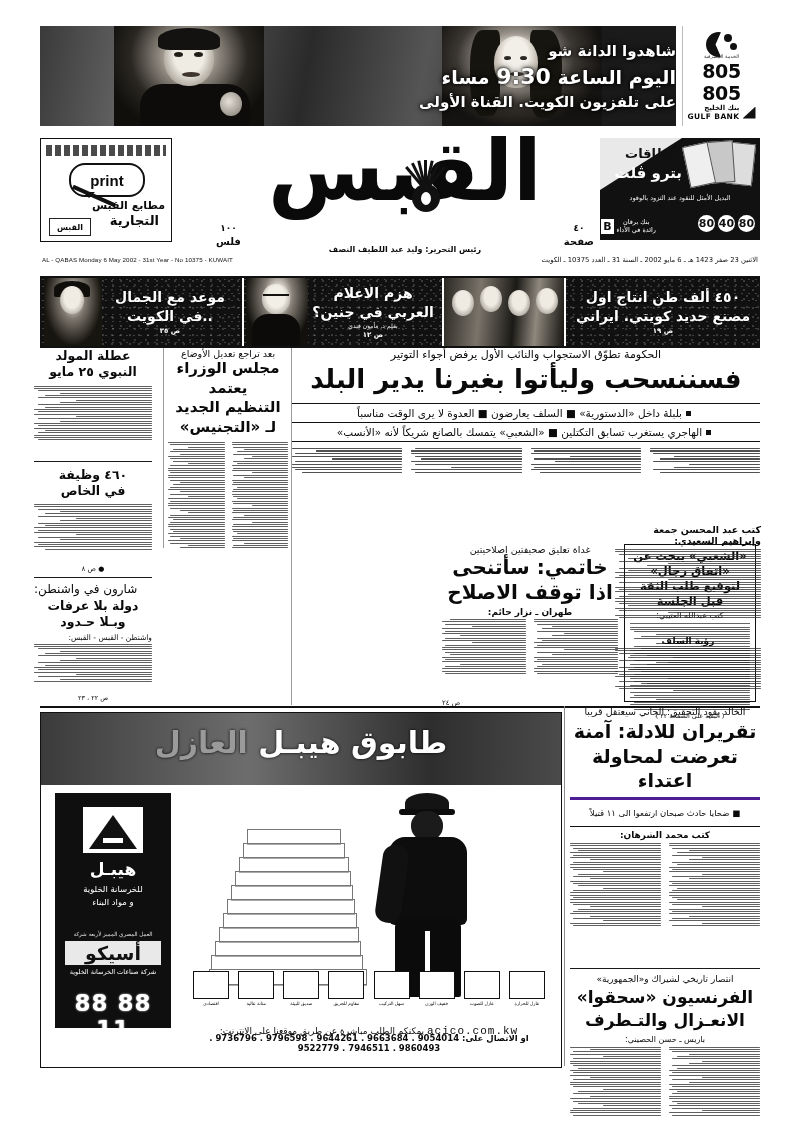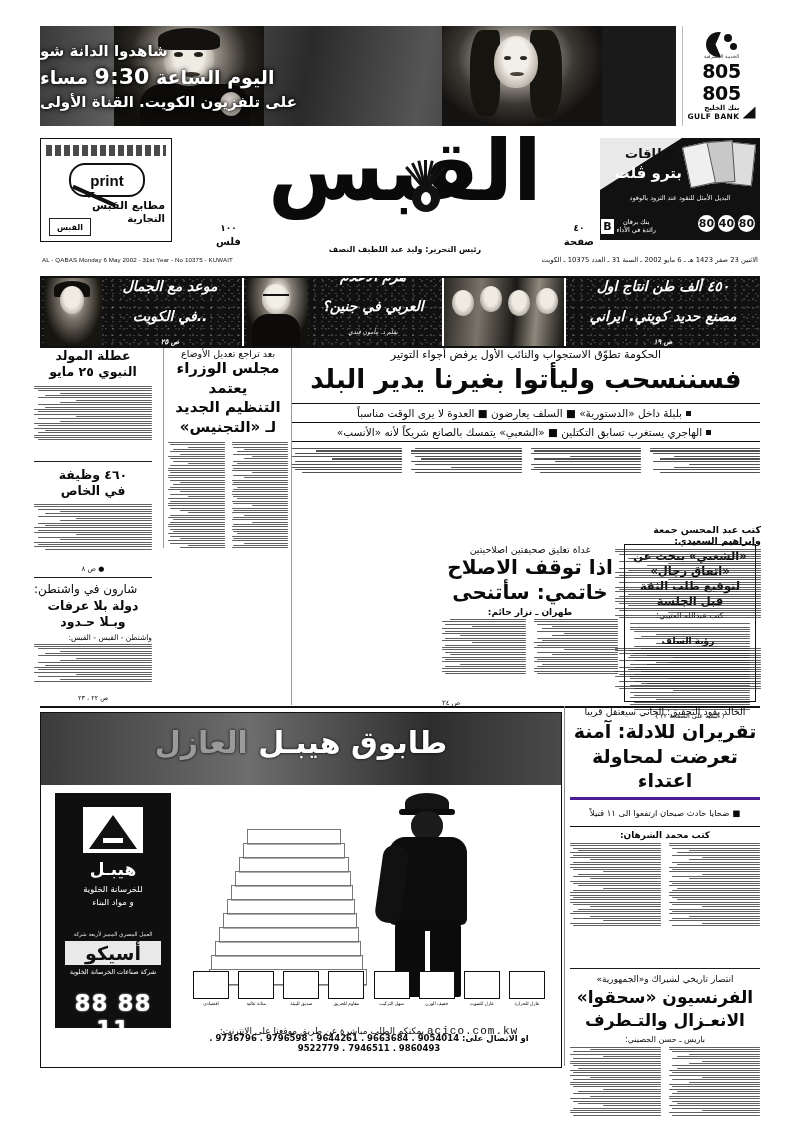--- a/index.html
+++ b/index.html
@@ -61,21 +61,21 @@
   .b-man .face{position:absolute;left:50px;top:6px;width:50px;height:54px;border-radius:48%;
      background:radial-gradient(ellipse at 50% 42%,#efece4 0 42%,#b3ada2 72%,#5c564f 100%);}
   .b-man .hair{position:absolute;left:44px;top:2px;width:62px;height:22px;border-radius:50% 50% 20% 20%;background:#141210;}
   .b-man .eyeL,.b-man .eyeR{position:absolute;top:26px;width:9px;height:5px;border-radius:50%;background:#211e1a;}
   .b-man .eyeL{left:60px;} .b-man .eyeR{left:80px;}
   .b-man .mouth{position:absolute;left:68px;top:46px;width:18px;height:5px;border-radius:50%;background:#3e352f;}
   .b-man .body{position:absolute;left:26px;top:58px;width:110px;height:42px;background:#0d0c0a;border-radius:22px 22px 0 0;}
   .b-man .hand{position:absolute;left:106px;top:66px;width:22px;height:24px;border-radius:50%;
      background:radial-gradient(circle at 40% 40%,#e5e0d7,#7d776f);}
   .banner-text{position:absolute;inset:0;display:flex;flex-direction:column;justify-content:center;
-     align-items:flex-end;gap:4px;color:#fff;text-shadow:0 0 3px #000,0 0 6px #000;}
+     align-items:flex-start;gap:4px;color:#fff;text-shadow:0 0 3px #000,0 0 6px #000;}
   .bt-l1{font-size:15px;font-weight:bold;letter-spacing:.5px;}
   .bt-l2{font-size:19px;font-weight:bold;}
   .bt-l2 .num{font-size:22px;}
   .bt-l3{font-size:15px;font-weight:bold;}
   .banner-right{position:absolute;right:0;top:0;width:78px;height:100px;background:#fff;border-left:1px solid #bbb;
      display:flex;flex-direction:column;align-items:center;justify-content:space-between;padding:5px 0;box-sizing:border-box;}
   .gb-mark{width:36px;height:26px;position:relative;}
   .gb-mark .cres{position:absolute;left:2px;top:1px;width:25px;height:25px;border-radius:50%;
      background:#111;clip-path:polygon(0 0,62% 0,40% 50%,62% 100%,0 100%);}
   .gb-mark .dot1{position:absolute;left:20px;top:3px;width:8px;height:8px;border-radius:50%;background:#111;}
@@ -91,21 +91,21 @@
   .masthead{position:absolute;left:40px;top:138px;width:720px;height:112px;}
   .mh-left{position:absolute;left:0;top:0;width:130px;height:102px;border:1px solid #111;background:#fff;overflow:hidden;}
   .mh-left .topline{position:absolute;left:5px;top:6px;right:5px;height:11px;
      background:repeating-linear-gradient(90deg,#1d1d1d 0 6px,transparent 6px 9px);opacity:.8;}
   .print-bub{position:absolute;left:28px;top:24px;width:72px;height:30px;border:2px solid #111;border-radius:16px;
      display:flex;align-items:center;justify-content:center;font-size:15px;font-weight:bold;font-family:"Liberation Sans",sans-serif;}
   .print-bub:after{content:"";position:absolute;left:12px;bottom:-9px;width:0;height:0;
      border:6px solid transparent;border-top-color:#111;}
   .mh-left .pen{position:absolute;left:30px;top:55px;width:46px;height:4px;background:#111;transform:rotate(24deg);}
   .mh-left .ar1{position:absolute;right:6px;top:60px;font-size:11px;font-weight:bold;}
-  .mh-left .ar2{position:absolute;right:6px;top:74px;font-size:10px;font-weight:bold;}
+  .mh-left .ar2{position:absolute;right:12px;top:74px;font-size:13px;font-weight:bold;}
   .mh-left .qlogo{position:absolute;left:8px;bottom:5px;width:40px;height:16px;border:1px solid #222;
      font-size:8px;display:flex;align-items:center;justify-content:center;font-weight:bold;}
   .mh-center{position:absolute;left:150px;top:0;width:430px;height:112px;}
   .logo-wrap{position:absolute;left:0;right:0;top:-6px;text-align:center;}
   .logo-ar{font-size:84px;font-weight:bold;line-height:.95;letter-spacing:-4px;
      font-family:"DejaVu Sans",sans-serif;}
   .logo-orn{position:absolute;left:196px;top:6px;width:80px;height:62px;}
   .logo-orn span{position:absolute;bottom:16px;left:38px;width:3px;height:30px;background:#111;transform-origin:bottom center;}
   .logo-orn .c{position:absolute;left:26px;bottom:-6px;width:28px;height:28px;border-radius:50%;background:#111;}
   .logo-orn .c:after{content:"";position:absolute;left:9px;top:8px;width:10px;height:13px;border-radius:50%;background:#fff;}
@@ -139,21 +139,21 @@
   
   .promo{position:absolute;left:40px;top:276px;width:720px;height:68px;border-top:2px solid #111;border-bottom:2px solid #111;
      display:flex;background:#111;}
   .promo .cell{position:relative;height:68px;overflow:hidden;color:#fff;}
   .promo .sep{width:2px;background:#fff;height:68px;}
   .p1{width:200px;}
   .p2{width:198px;}
   .p3{width:120px;}
   .p4{width:194px;}
   .p-photo{position:absolute;top:0;height:68px;}
-  .p-txt{position:absolute;top:4px;bottom:4px;display:flex;flex-direction:column;justify-content:center;gap:13px;font-style:italic;}
+  .p-txt{position:absolute;top:4px;bottom:4px;display:flex;flex-direction:column;justify-content:center;gap:2px;}
   .p-h{font-size:14px;font-weight:bold;line-height:1.18;text-shadow:0 0 2px #000;}
   .p-sub{font-size:6px;opacity:.95;}
   .p-pg{font-size:7px;font-weight:bold;}
   .ph-woman{left:2px;width:58px;background:radial-gradient(ellipse at 50% 30%,#ddd8cf 0 12%,#7e786f 30%,#17150f 70%);}
   .ph-woman .f{position:absolute;left:16px;top:8px;width:24px;height:28px;border-radius:50%;
      background:radial-gradient(ellipse at 50% 40%,#f0ece4 0 45%,#8b857c 100%);}
   .ph-woman .h{position:absolute;left:10px;top:3px;width:36px;height:16px;border-radius:50% 50% 10% 10%;background:#100e0b;}
   .ph-man{left:2px;width:62px;background:radial-gradient(ellipse at 52% 26%,#e2ddd4 0 14%,#837d74 32%,#12110d 72%);}
   .ph-man .f{position:absolute;left:16px;top:6px;width:28px;height:30px;border-radius:48%;
      background:radial-gradient(ellipse at 50% 42%,#f2efe7 0 44%,#938d84 100%);}
@@ -513,22 +513,22 @@
           <i></i>
           <i></i>
           <i></i>
           <i></i>
       </div>
       <div style="font-size:6.5px;text-align:center;margin-top:2px;">( البقية على الصفحة ٢٢ )</div>
     </div>
 
     <div style="position:absolute;right:142px;top:196px;width:176px;">
       <div class="midk">غداة تعليق صحيفتين اصلاحيتين</div>
+      <div class="midh">خاتمي: سأتنحى</div>
       <div class="midh">اذا توقف الاصلاح</div>
-      <div class="midh">خاتمي: سأتنحى</div>
       <div class="byline">طهران ـ نزار حائم:</div>
       <div class="copy tiny" style="column-count:2;column-gap:8px;height:78px;overflow:hidden;">
         <i></i>
           <i></i>
           <i></i>
           <i></i>
           <i></i>
           <i></i>
           <i></i>
           <i></i>

